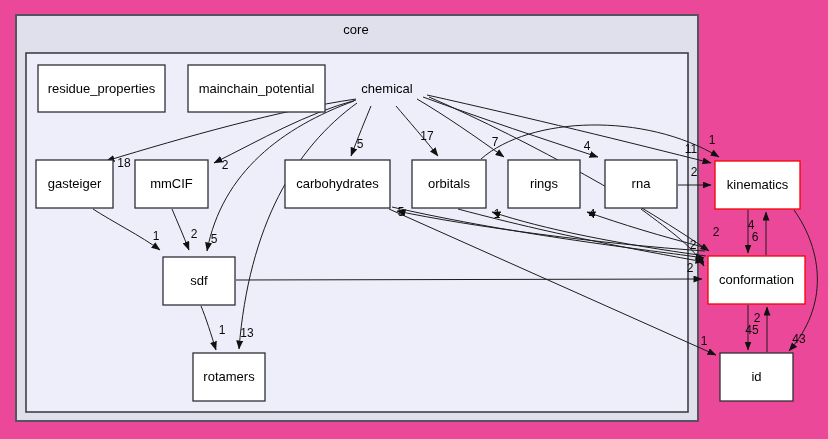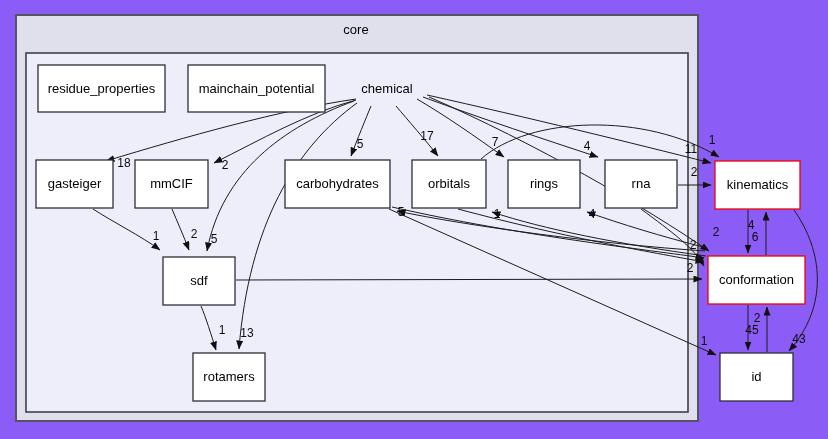--- a/index.html
+++ b/index.html
@@ -1,17 +1,17 @@
 <!DOCTYPE html>
 <html><head>
 <meta charset="utf-8">
 <style>
   html,body{margin:0;padding:0;background:#ffffff;}
   body{font-family:"Liberation Sans", sans-serif;}
-  #stage{position:relative;width:828px;height:439px;background:#8b5cf6;overflow:hidden;}
+  #stage{position:relative;width:828px;height:439px;background:#ec4899;overflow:hidden;}
   svg{display:block;}
   .cluster-label{font-size:13px;fill:#000;text-anchor:middle;}
   .node-label{font-size:13px;fill:#000;text-anchor:middle;}
   .edge-label{font-size:12px;fill:#0a0a0a;text-anchor:middle;}
   .edge{fill:none;stroke:#1c1c1c;stroke-width:1;}
   .node-rect{fill:#ffffff;stroke-width:1.3;}
 </style>
 </head>
 <body>
 

